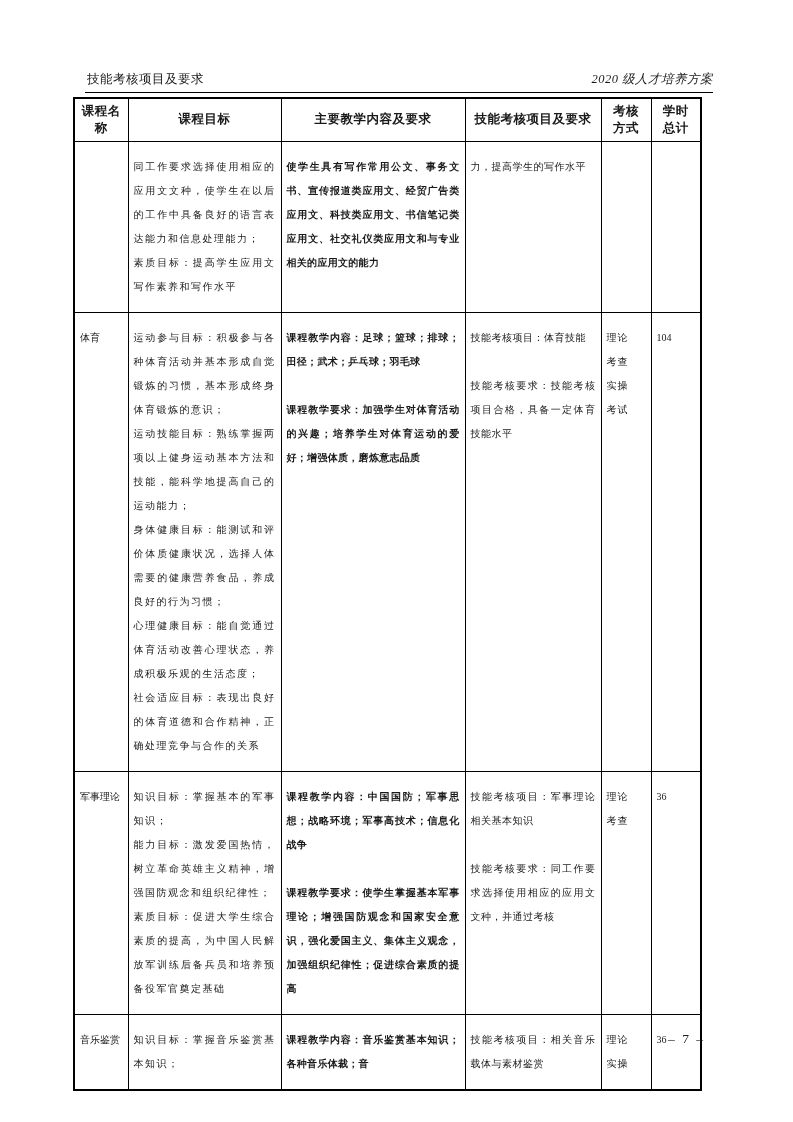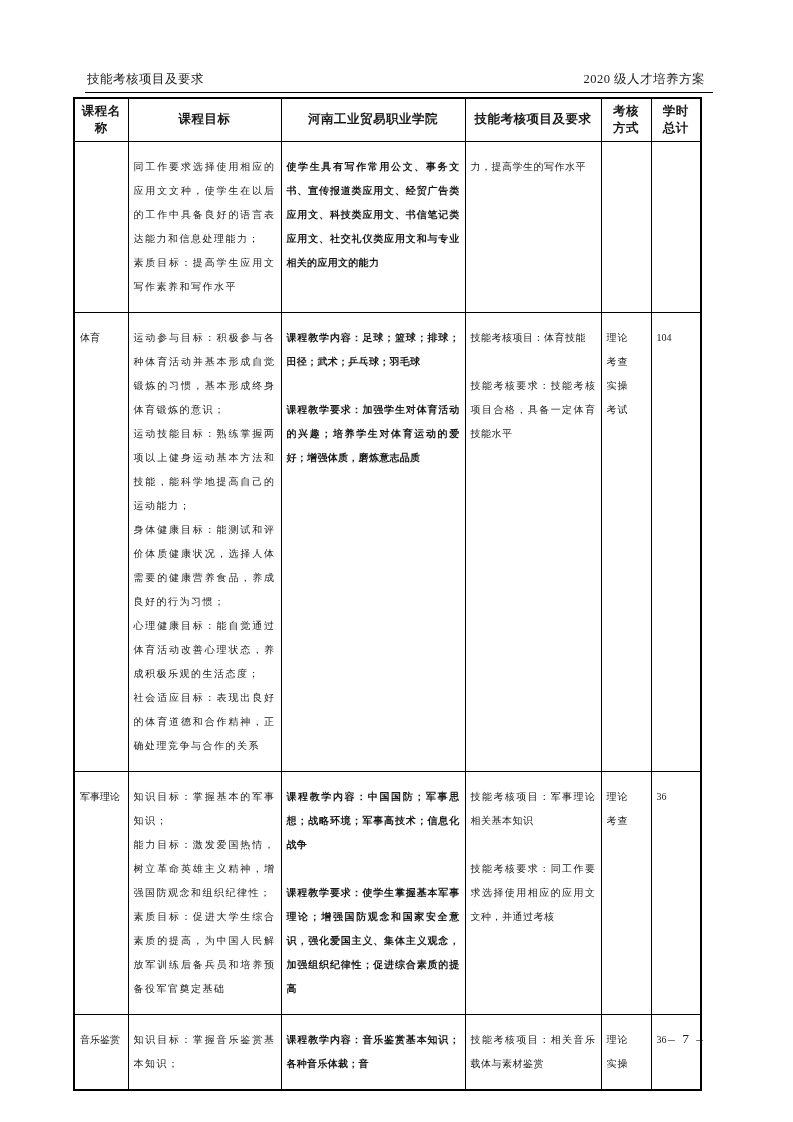--- a/index.html
+++ b/index.html
@@ -6,21 +6,21 @@
   .page {
     position:relative; width:793px; height:1122px; background:#ffffff;
     font-family:"Liberation Serif","DejaVu Serif",serif; color:#1a1a1a;
     overflow:hidden;
   }
   .pheader {
     position:absolute; left:85px; top:62px; width:628px; height:30px;
     border-bottom:1.5px solid #000; font-size:12.5px;
   }
   .pheader .hl { position:absolute; left:2px; bottom:4px; letter-spacing:0.5px; }
-  .pheader .hr { position:absolute; right:8px; bottom:4px; letter-spacing:0.5px; }
+  .pheader .hr { position:absolute; right:0px; bottom:4px; letter-spacing:0.5px;font-style:italic; }
 
   table.cur {
     position:absolute; left:73px; top:97px; width:627px;
     border-collapse:collapse; table-layout:fixed;
     border:2px solid #000;
   }
   table.cur th, table.cur td {
     border:1px solid #000;
     padding:13px 5px;
     font-size:10px; line-height:24px;
@@ -71,21 +71,21 @@
       <col style="width:184px">
       <col style="width:136px">
       <col style="width:50px">
       <col style="width:50px">
     </colgroup>
 
     <tbody>
         <tr class="r-head">
       <th>课程名称</th>
       <th>课程目标</th>
-      <th>河南工业贸易职业学院</th>
+      <th>主要教学内容及要求</th>
       <th>技能考核项目及要求</th>
       <th>考核
 方式</th>
       <th>学时
 总计</th>
     </tr>
 
     <tr class="r1">
       <td class="name"></td>
       <td class="obj">同工作要求选择使用相应的应用文文种，使学生在以后的工作中具备良好的语言表达能力和信息处理能力；

